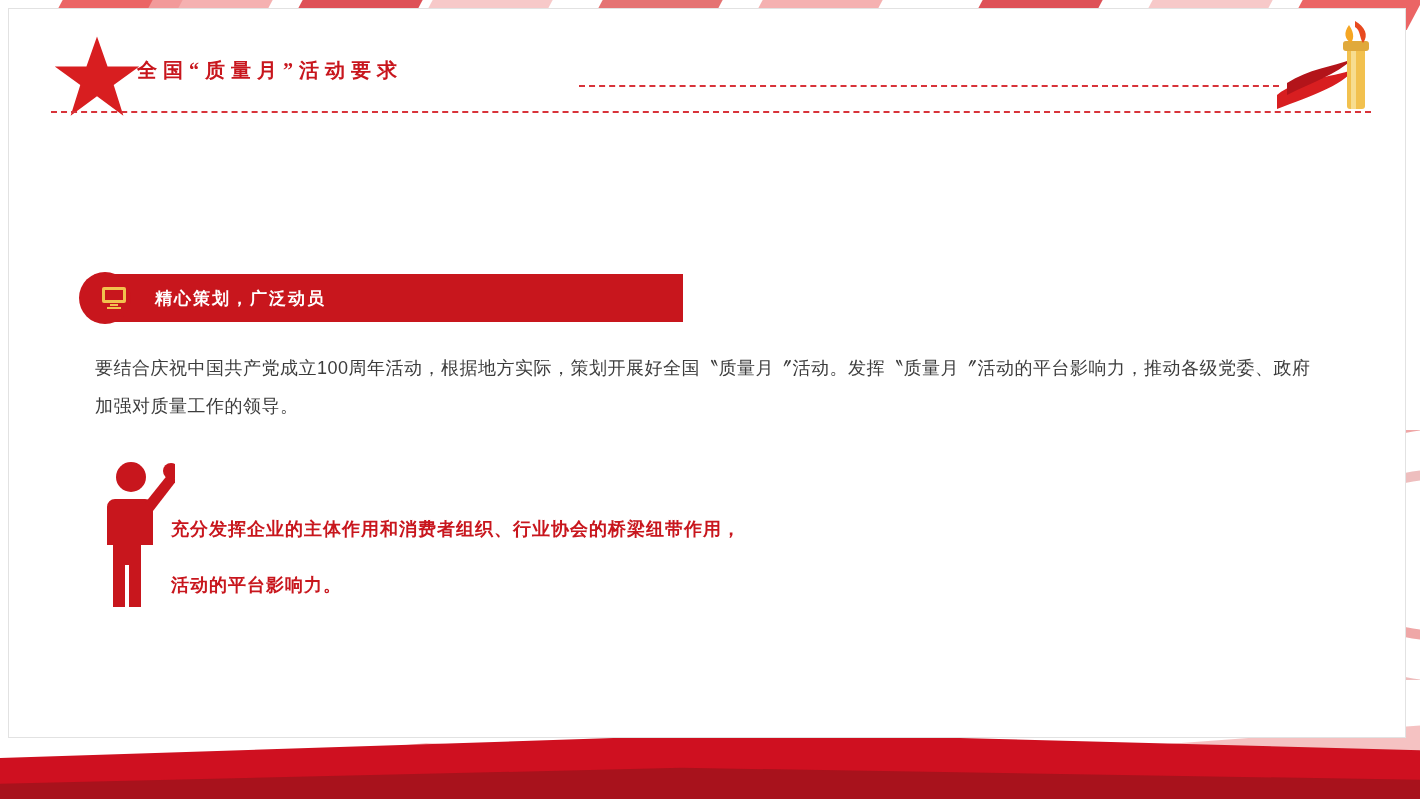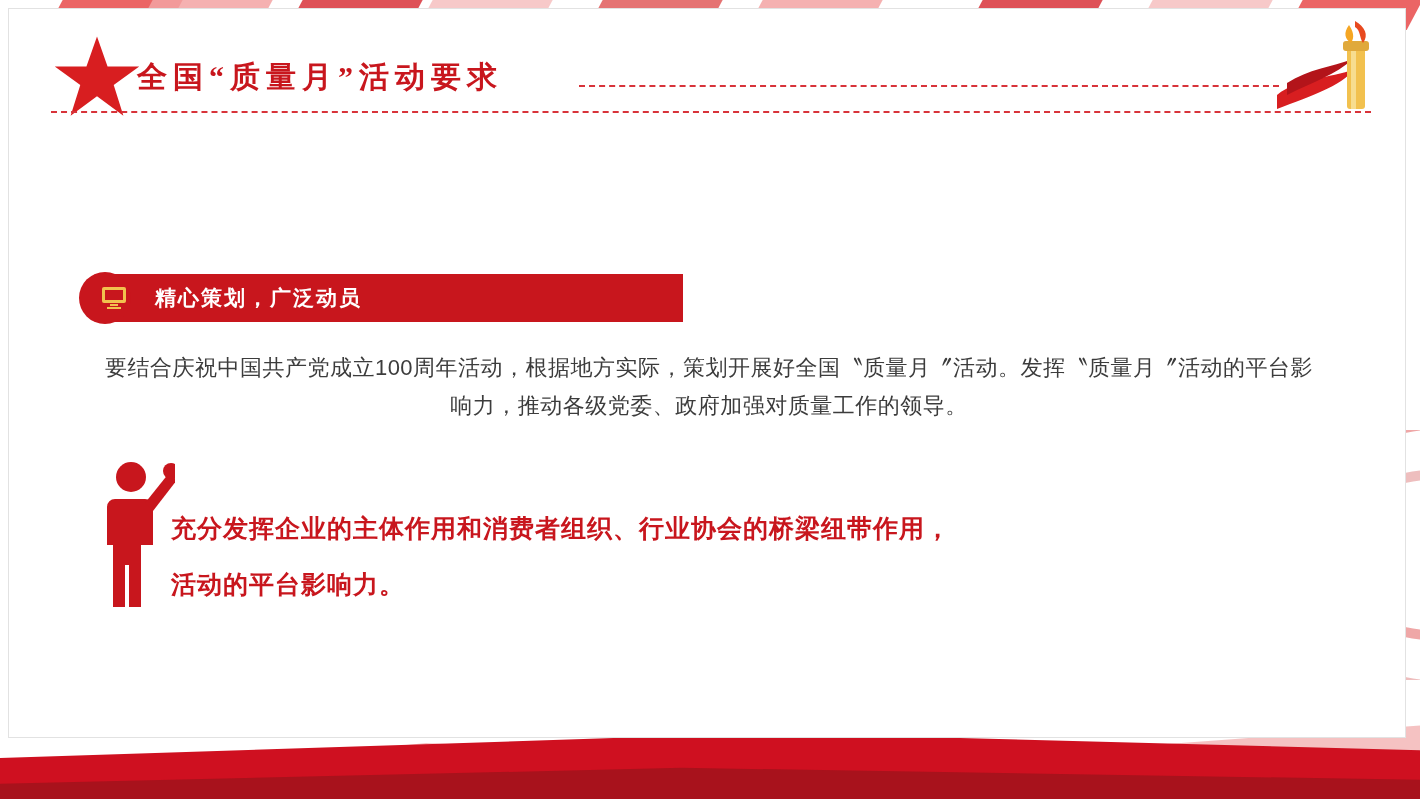--- a/index.html
+++ b/index.html
@@ -117,21 +117,21 @@
     top: 24px;
     width: 92px;
     height: 88px;
     color: #d81e20;
   }
   .header-title {
     position: absolute;
     left: 128px;
     top: 48px;
     font-family: "Liberation Serif", "DejaVu Serif", serif;
-    font-size: 30px;
+    font-size: 20px;
     font-weight: bold;
     letter-spacing: 6px;
     color: #c8161d;
     white-space: nowrap;
   }
   .dash-line {
     position: absolute;
     height: 0;
     border-top: 2px dashed #d8333a;
   }
@@ -175,54 +175,53 @@
     height: 24px;
     z-index: 3;
   }
   .sec-title {
     position: relative;
     z-index: 2;
     margin-left: 62px;
     color: #ffffff;
     font-family: "Liberation Serif", "DejaVu Serif", serif;
     font-weight: bold;
-    font-size: 21px;
+    font-size: 17px;
     letter-spacing: 2px;
     white-space: nowrap;
   }
 
   
   .para {
     position: absolute;
     left: 86px;
     top: 340px;
     width: 1228px;
-    font-size: 22px;
+    font-size: 18px;
     line-height: 38px;
     color: #3c3c3c;
     letter-spacing: .5px;
-    text-align: center;
   }
 
   
   .person {
     position: absolute;
     left: 92px;
     top: 448px;
     width: 74px;
     height: 155px;
   }
   .highlight {
     position: absolute;
     left: 162px;
     top: 492px;
     width: 1150px;
     font-family: "Liberation Serif", "DejaVu Serif", serif;
     font-weight: bold;
-    font-size: 25px;
+    font-size: 18px;
     line-height: 56px;
     color: #c8161d;
     letter-spacing: 1px;
   }
 </style>
 </head>
 <body>
 
 <div id="slide">
 

